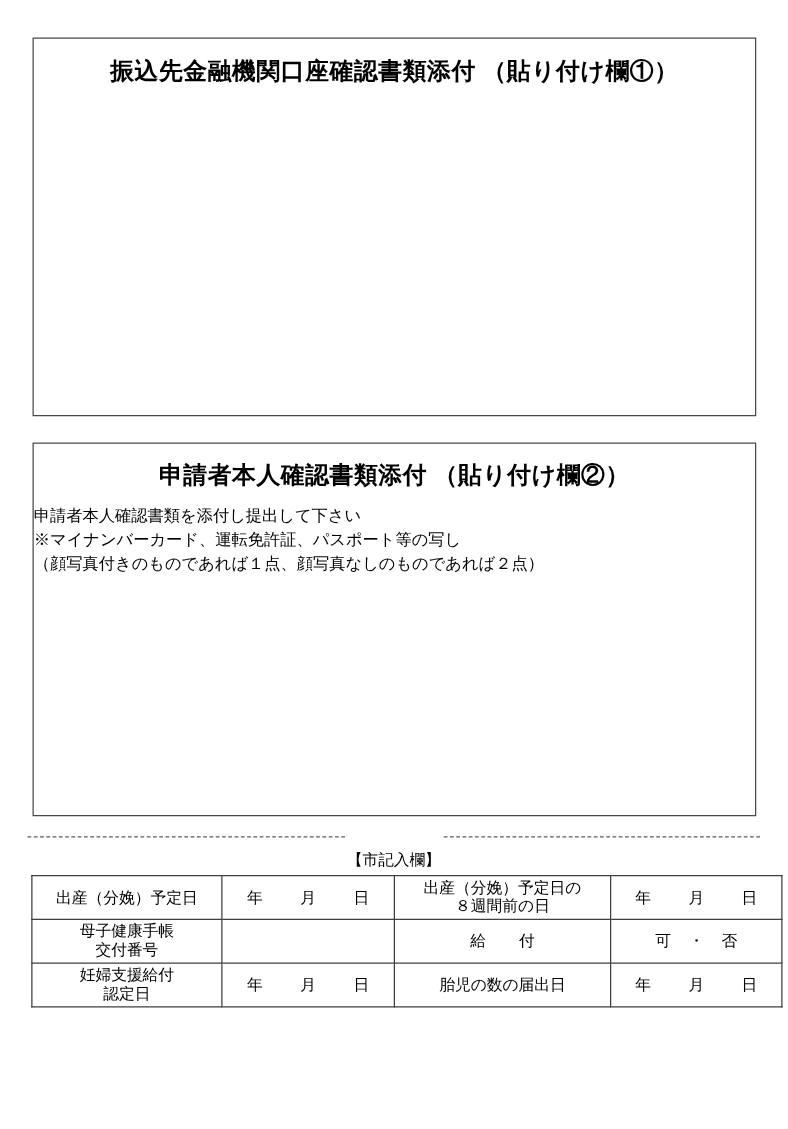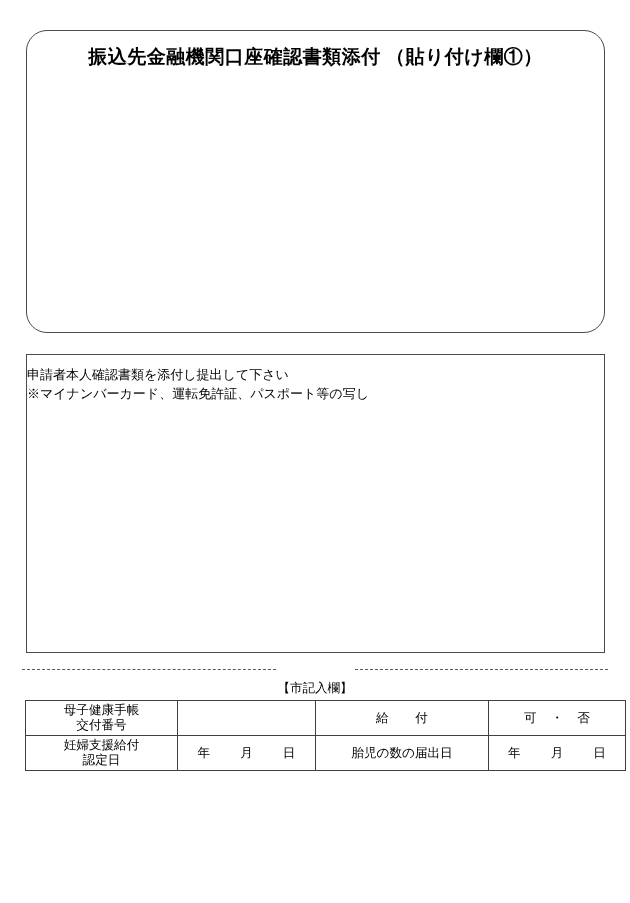--- a/index.html
+++ b/index.html
@@ -21,21 +21,20 @@
     position: absolute;
     box-sizing: border-box;
     border: 1.4px solid #4a4a4a;
     background: #ffffff;
   }
   #box-bank {
     left: 26px;
     top: 30px;
     width: 579px;
     height: 303px;
-    border-radius: 21px;
   }
   #box-identity {
     left: 26px;
     top: 354px;
     width: 579px;
     height: 299px;
   }
 
   .box-title {
     text-align: center;
@@ -137,35 +136,58 @@
   .spaced-text { letter-spacing: 7px; padding-left: 7px; }
 </style>
 </head>
 <body>
 
 <div class="attach-box" id="box-bank">
   <div class="box-title">振込先金融機関口座確認書類添付 （貼り付け欄①）</div>
 </div>
 
 <div class="attach-box" id="box-identity">
+  <div class="box-title">申請者本人確認書類添付 （貼り付け欄②）</div>
   <div class="box-lines">
     <div class="line">申請者本人確認書類を添付し提出して下さい</div>
     <div class="line">※マイナンバーカード、運転免許証、パスポート等の写し</div>
+    <div class="line">（顔写真付きのものであれば１点、顔写真なしのものであれば２点）</div>
   </div>
 </div>
 
 <div id="city-divider">
   <div class="rule"></div>
   <div class="divider-label">【市記入欄】</div>
   <div class="rule"></div>
 </div>
 
 <table id="city-table">
   <tbody>
     <tr>
+      <td class="col-label">出産（分娩）予定日</td>
+      <td class="col-value">
+        <div class="date-slots">
+          <span>年</span>
+          <span>月</span>
+          <span>日</span>
+        </div>
+      </td>
+      <td class="col-label2">
+        <div class="label-stack">出産（分娩）予定日の</div>
+        <div class="label-stack">８週間前の日</div>
+      </td>
+      <td class="col-value2">
+        <div class="date-slots">
+          <span>年</span>
+          <span>月</span>
+          <span>日</span>
+        </div>
+      </td>
+    </tr>
+    <tr>
       <td class="col-label">
         <div class="label-stack">母子健康手帳</div>
         <div class="label-stack">交付番号</div>
       </td>
       <td class="col-value"></td>
       <td class="col-label2">
         <span class="spaced-text">給　付</span>
       </td>
       <td class="col-value2">
         <div class="choice-slots">

